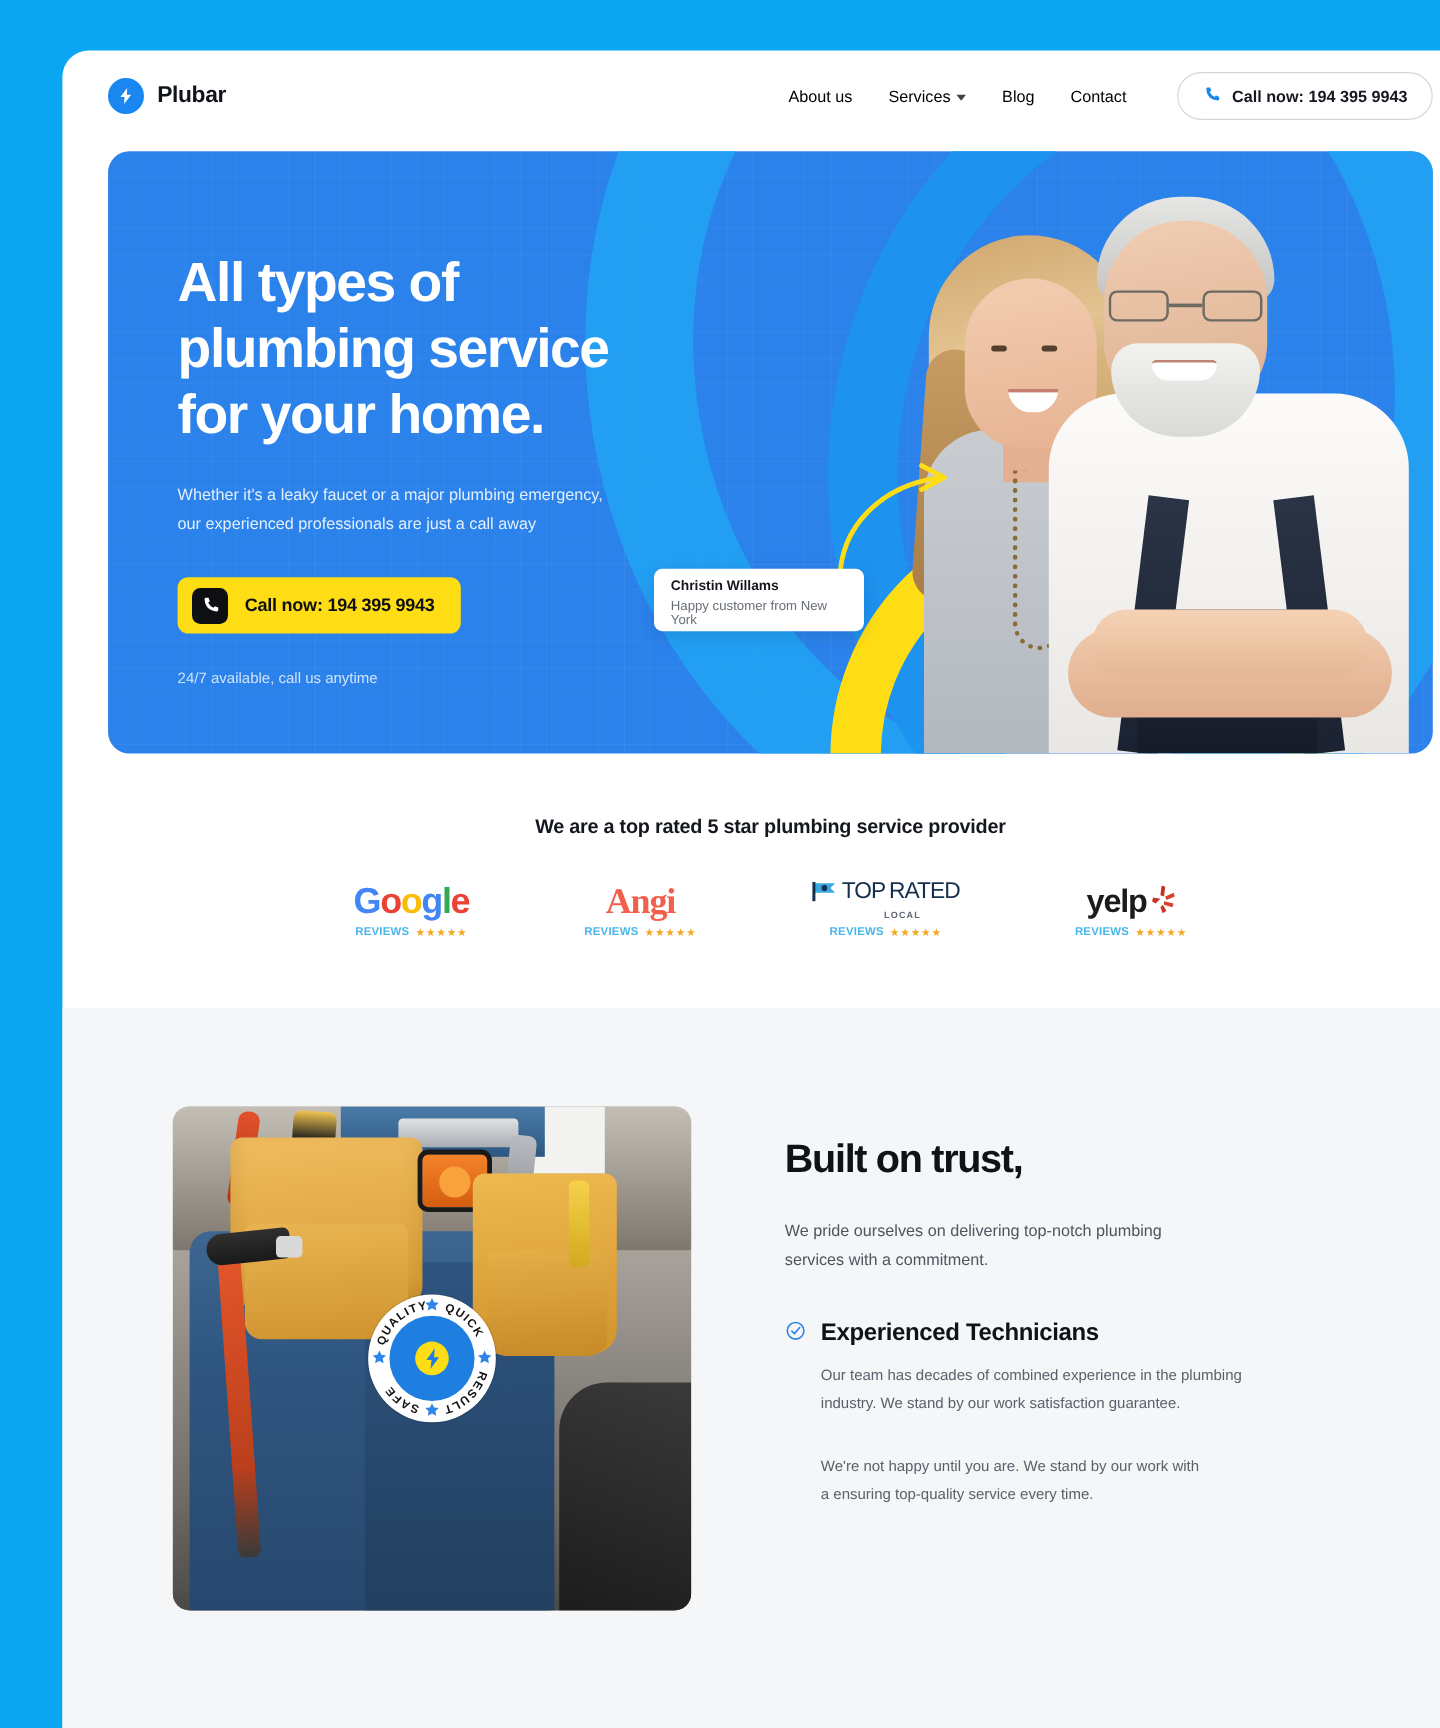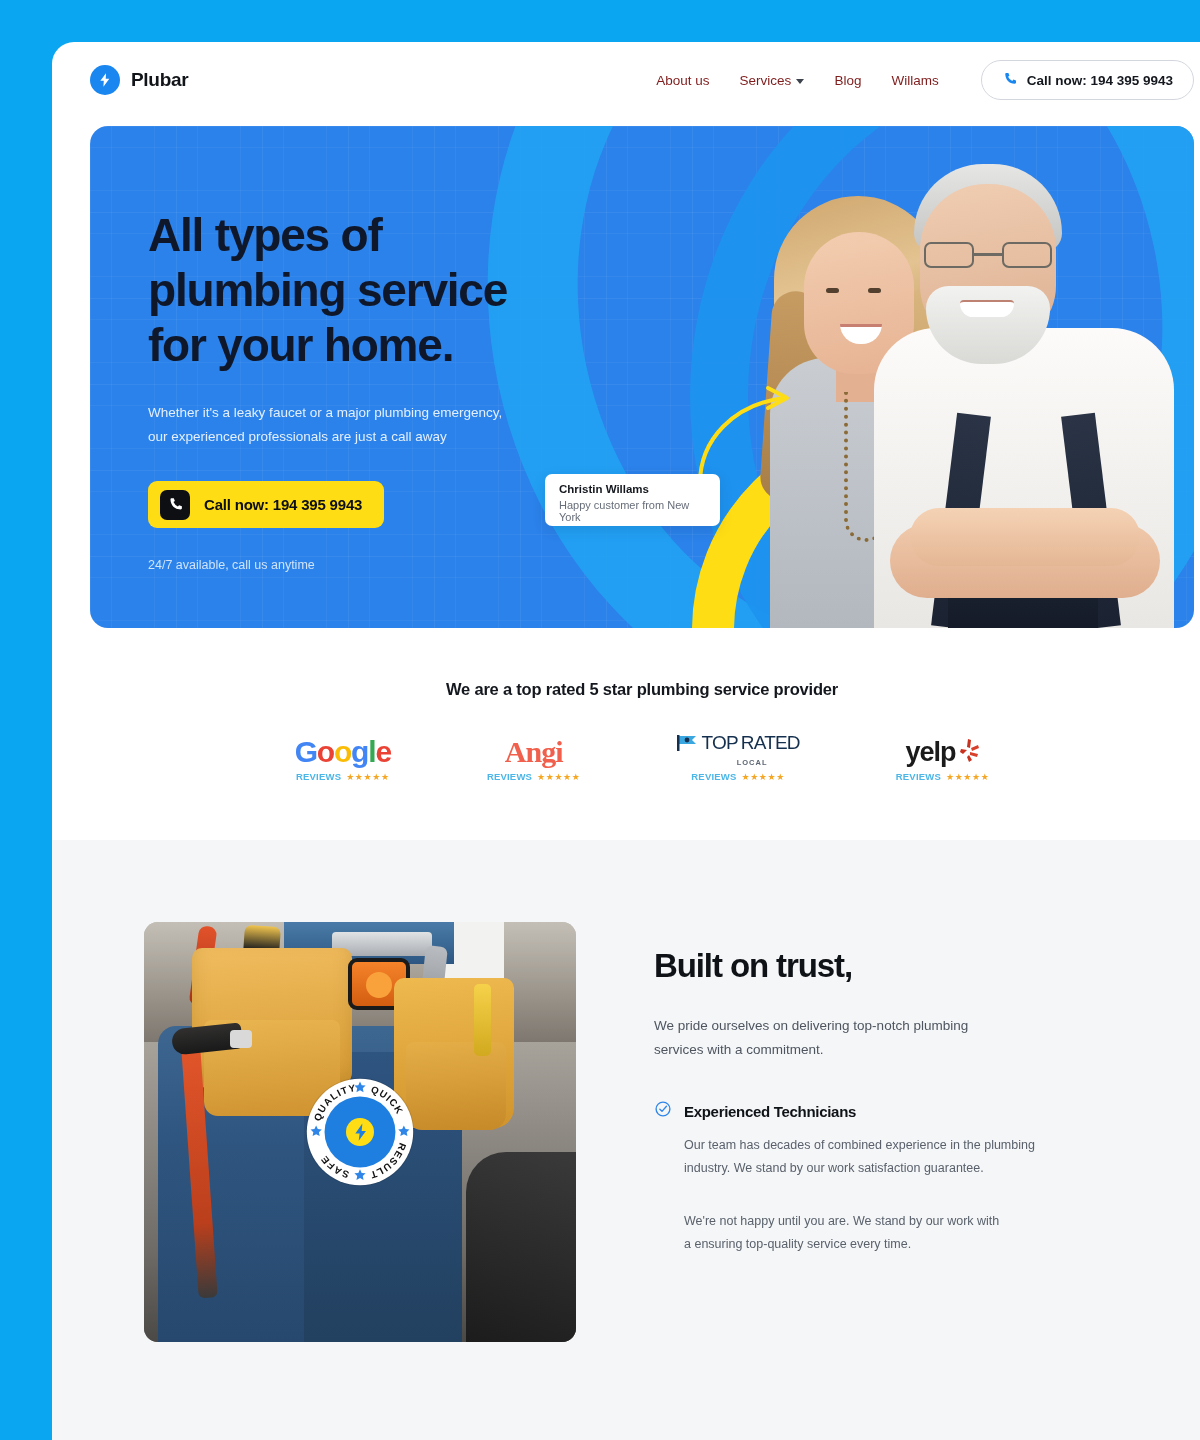--- a/index.html
+++ b/index.html
@@ -36,21 +36,21 @@
   }
   .brand-mark svg { display: block; }
   .brand-name {
     font-size: 19px; font-weight: 700; color: #111418; letter-spacing: -0.3px;
   }
   .nav {
     margin-left: auto;
     display: flex; align-items: center; gap: 30px;
   }
   .nav-link {
-    font-size: 13.5px; color: #7f1d1d; white-space: nowrap;
+    font-size: 13.5px; color: #000000; white-space: nowrap;
     display: flex; align-items: center; gap: 5px; cursor: pointer;
   }
   .chev {
     width: 0; height: 0;
     border-left: 4px solid transparent;
     border-right: 4px solid transparent;
     border-top: 5px solid #3d434d;
     margin-top: 2px;
   }
   .call-btn {
@@ -97,21 +97,21 @@
     position: absolute;
     left: 600px; top: -110px;
     width: 700px; height: 760px;
     border-radius: 50%;
     border: 58px solid #1d94f0;
     opacity: .9;
   }
   .hero-inner { position: relative; padding: 82px 0 0 58px; width: 520px; }
   .hero-title {
     font-size: 46px; line-height: 55px; font-weight: 700;
-    color: #0f172a; letter-spacing: -1.2px;
+    color: #ffffff; letter-spacing: -1.2px;
   }
   .hero-sub {
     margin-top: 28px;
     font-size: 13.5px; line-height: 24px; color: #e4effc;
     max-width: 400px;
   }
   .hero-cta {
     margin-top: 32px;
     display: inline-flex; align-items: center; gap: 14px;
     background: #ffdd15;
@@ -417,21 +417,21 @@
   .trust-title {
     font-size: 33px; line-height: 44px; font-weight: 700;
     color: #0f1216; letter-spacing: -1.1px;
   }
   .trust-lead {
     margin-top: 26px; font-size: 13.5px; line-height: 24px; color: #4e555f; max-width: 350px;
   }
   .feature { margin-top: 38px; }
   .feature.second { margin-top: 30px; }
   .feat-head { display: flex; align-items: center; gap: 12px; }
-  .feat-title { font-size: 15px; font-weight: 700; color: #0f1216; letter-spacing: -0.3px; }
+  .feat-title { font-size: 20px; font-weight: 700; color: #0f1216; letter-spacing: -0.3px; }
   .feat-body {
     margin-top: 12px; margin-left: 30px;
     font-size: 12.5px; line-height: 23px; color: #5a616b; max-width: 360px;
   }
 </style>
 </head>
 <body>
 
 <div class="page">
 
@@ -450,21 +450,21 @@
         <span>About us</span>
       </span>
       <span class="nav-link">
         <span>Services</span>
         <span class="chev"></span>
       </span>
       <span class="nav-link">
         <span>Blog</span>
       </span>
       <span class="nav-link">
-        <span>Willams</span>
+        <span>Contact</span>
       </span>
 
       <button class="call-btn">
         <span>
           <svg width="16" height="16" viewBox="0 0 24 24" aria-hidden="true">
             <path d="M6.6 3h3l1.5 4-2 1.6a13 13 0 0 0 6.3 6.3l1.6-2 4 1.5v3c0 1-0.8 1.8-1.8 1.7C10.6 18.6 5.4 13.4 4.9 4.8 4.8 3.8 5.6 3 6.6 3z" fill="#1a86f0"></path>
           </svg>
         </span>
         <span class="label">Call now: 194 395 9943</span>
       </button>

